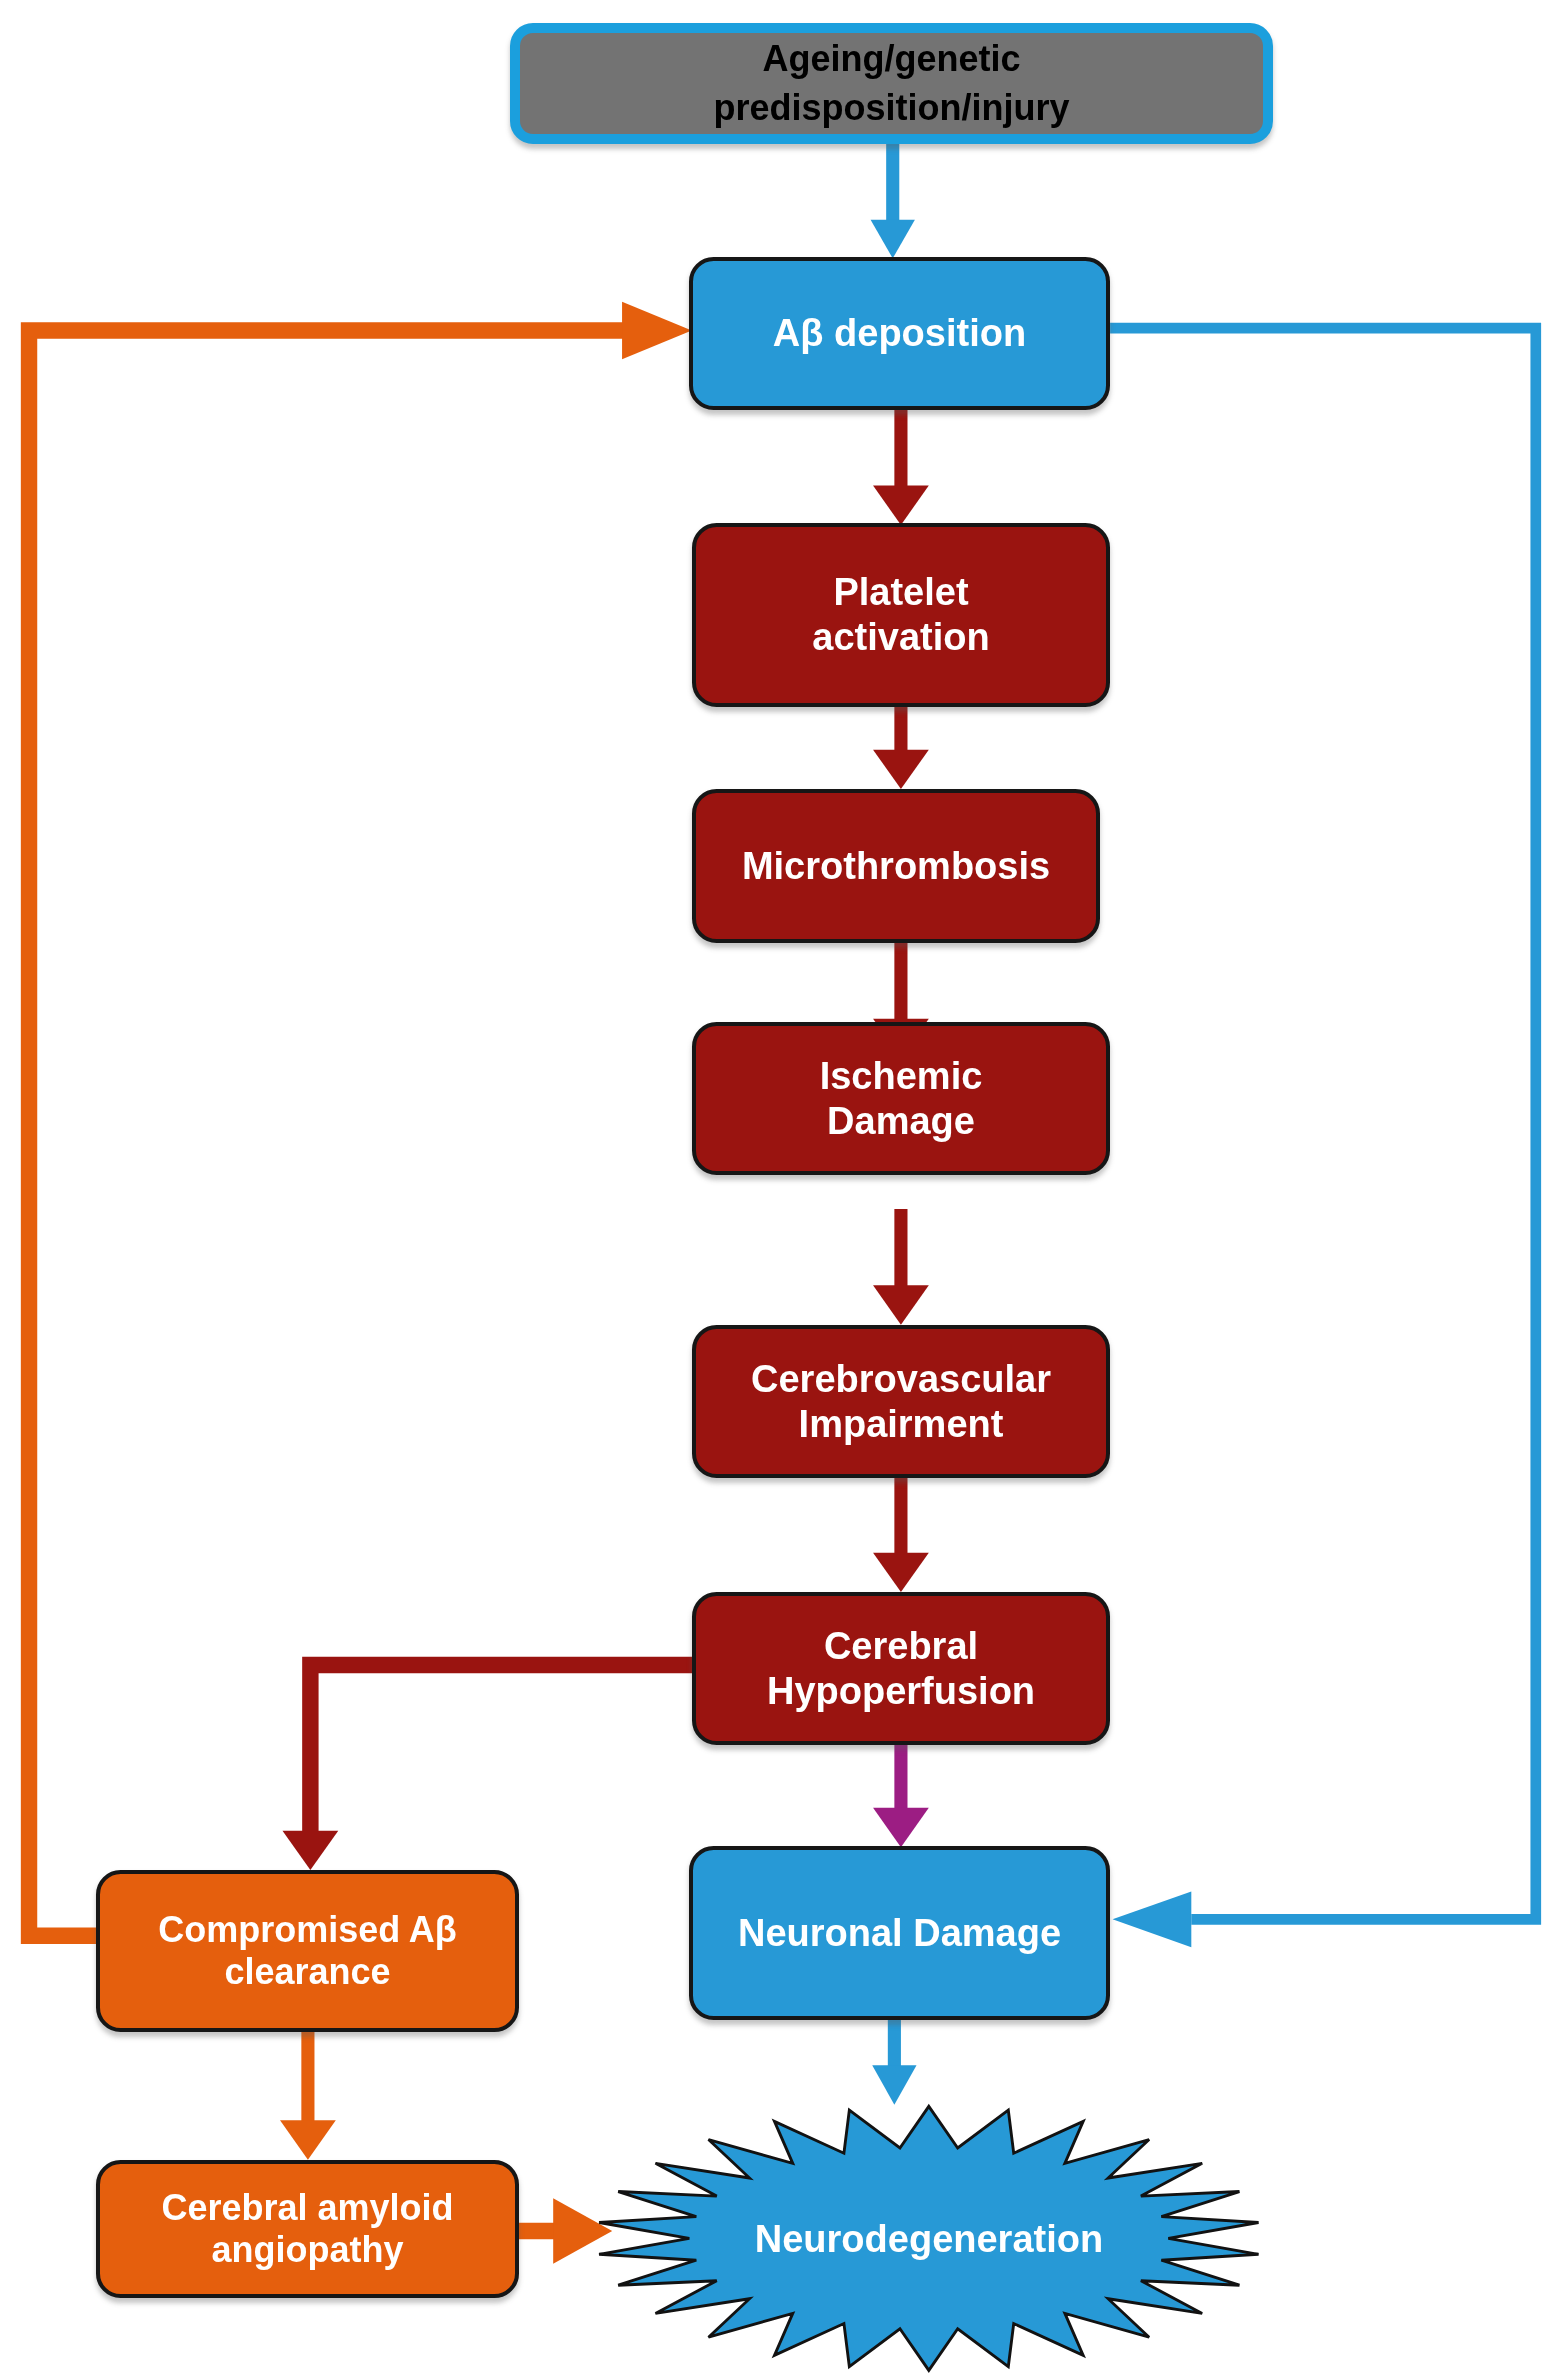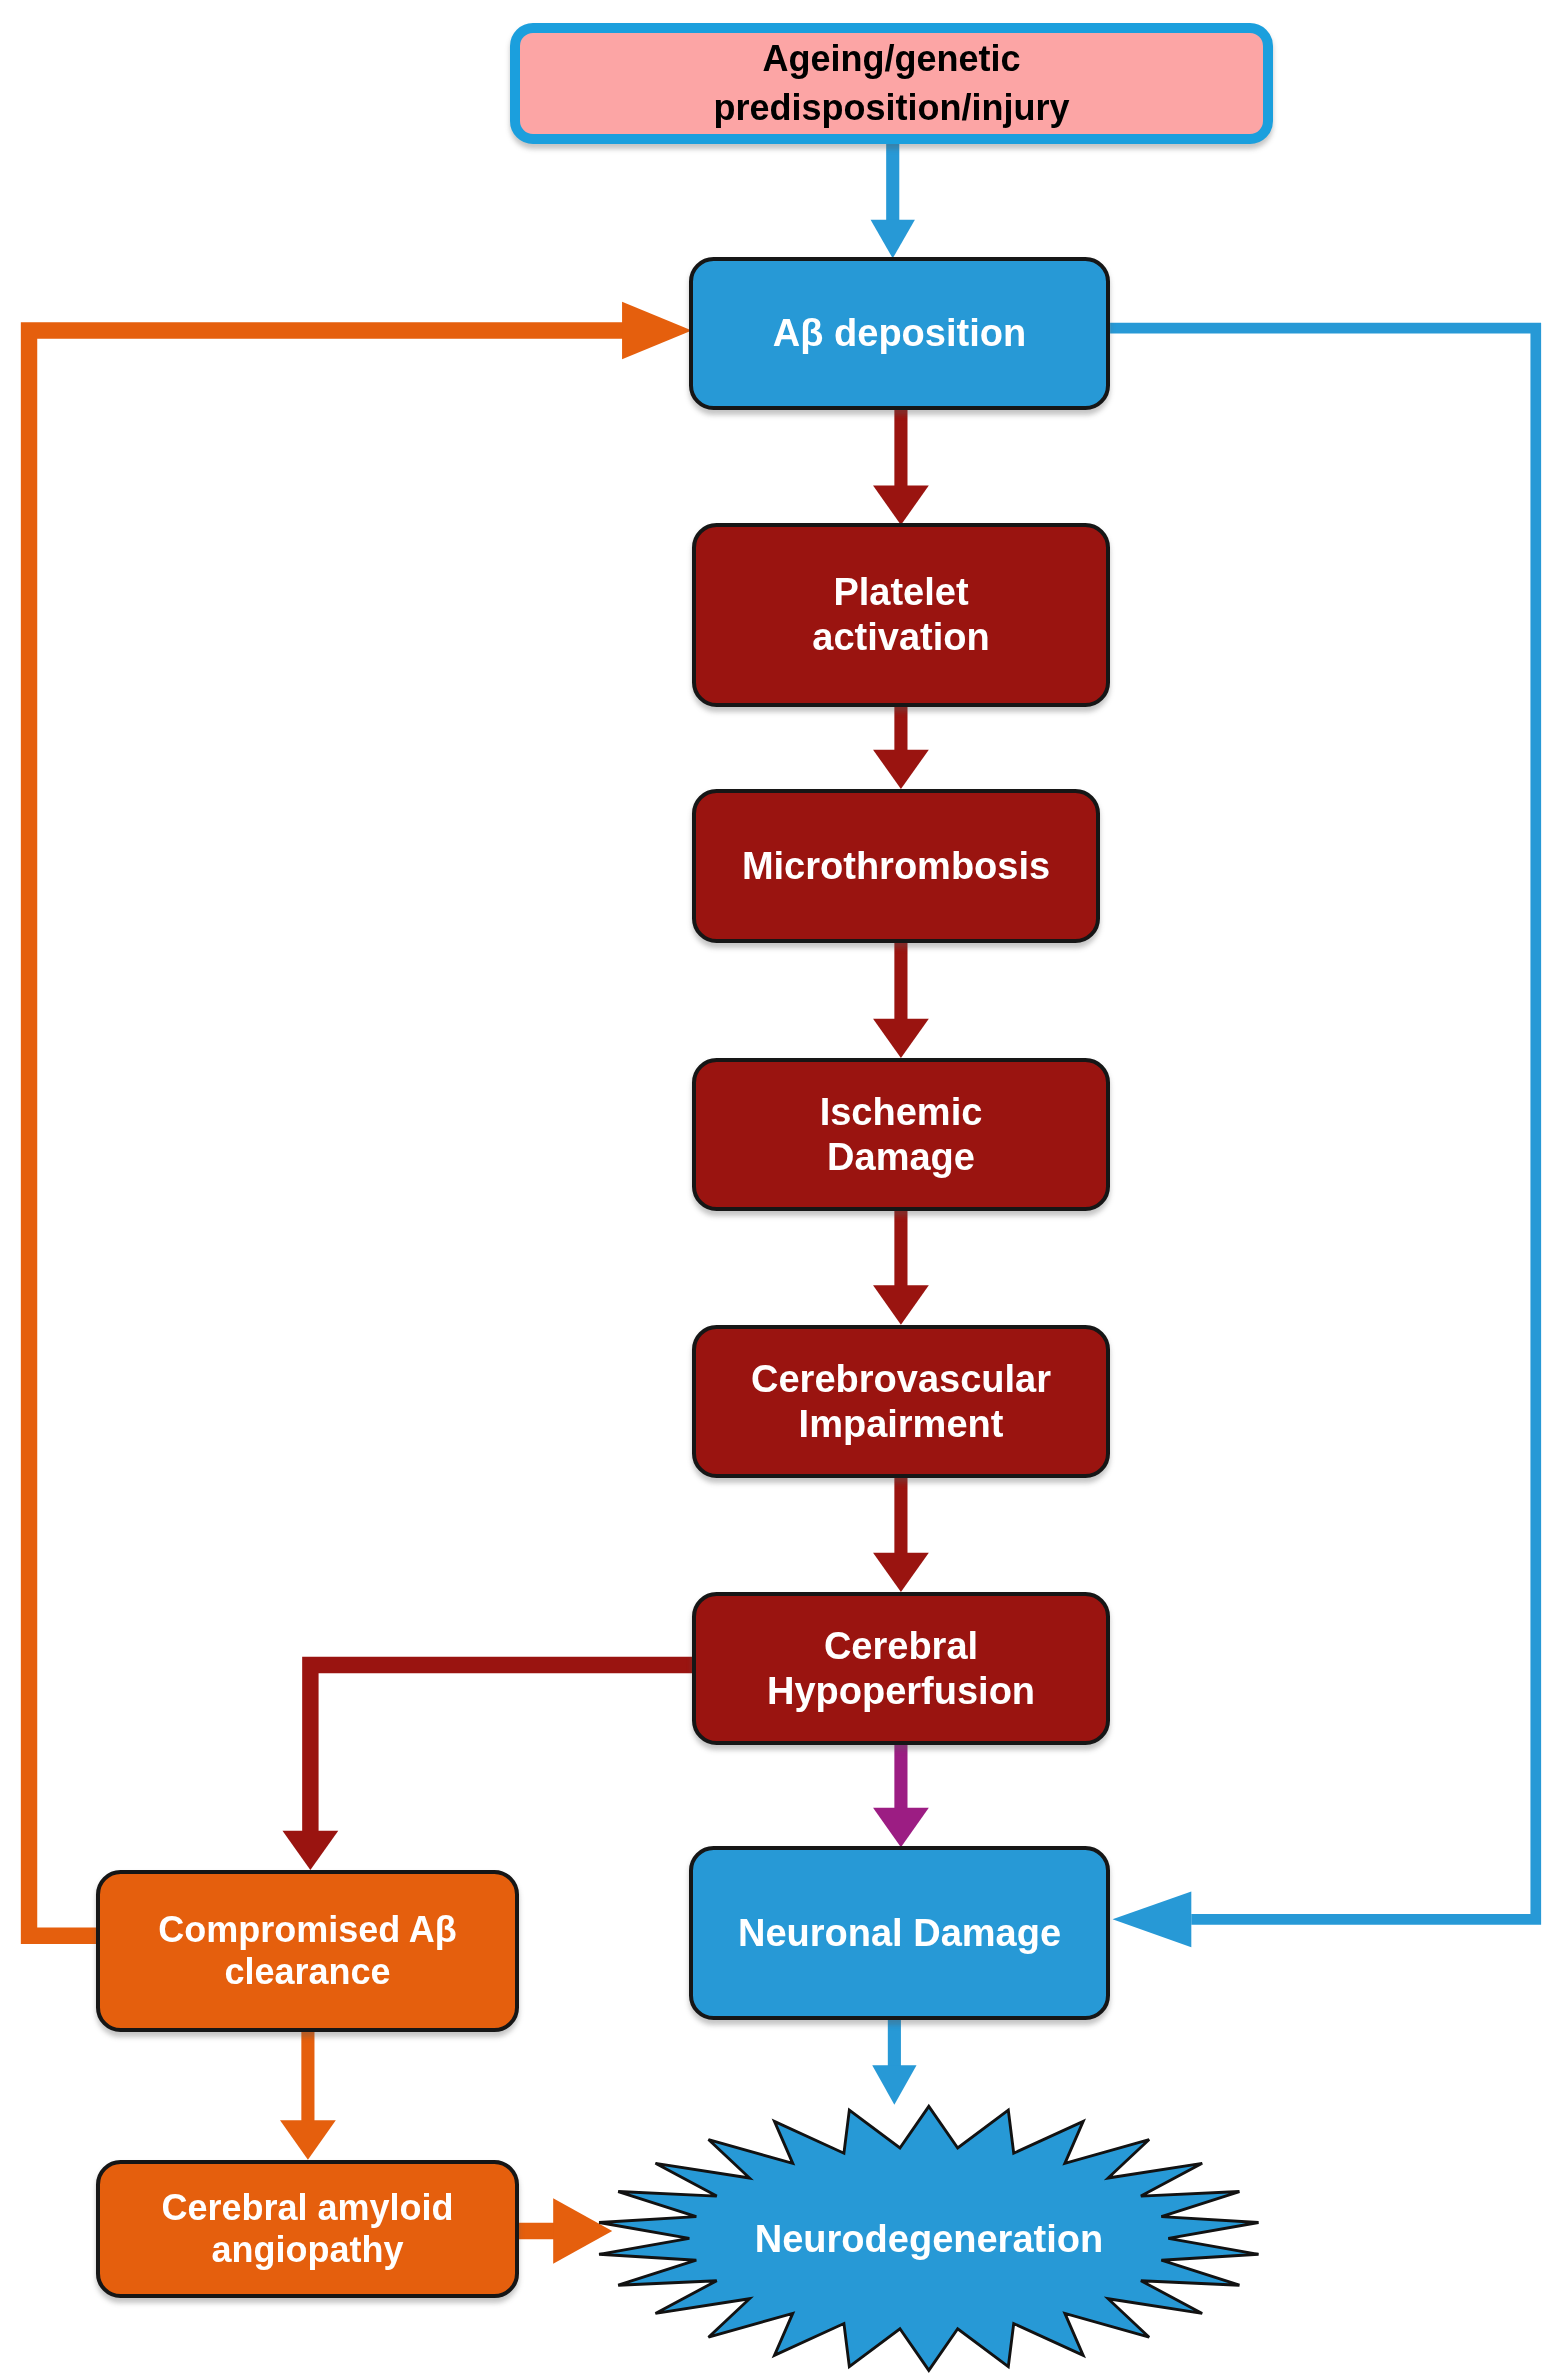--- a/index.html
+++ b/index.html
@@ -21,33 +21,33 @@
 
   .node{
     position:absolute;box-sizing:border-box;border-radius:24.6px;
     display:flex;align-items:center;justify-content:center;text-align:center;
     border:4.1px solid var(--box-border);
     box-shadow:0 4.1px 4.9px rgba(90,90,90,.35);
   }
   .node .lbl{
     white-space:pre-line;font-weight:bold;line-height:1.18;color:#ffffff;
   }
-  .n-top{left:510px;top:23px;width:763px;height:121px;background:#fca5a5;
+  .n-top{left:510px;top:23px;width:763px;height:121px;background:#737373;
          border:10.7px solid var(--top-border-blue);border-radius:23px;}
   .n-top .lbl{color:#000000;font-size:36px;line-height:1.35;}
   .n-blue{background:var(--blue);}
   .n-red{background:var(--dark-red);}
   .n-orange{background:var(--orange);}
   .fs46 .lbl{font-size:38px;}
   .fs44 .lbl{font-size:36px;}
 
   .n-ab{left:689px;top:257px;width:421px;height:153px;}
   .n-platelet{left:692px;top:523px;width:418px;height:184px;}
   .n-micro{left:692px;top:789px;width:408px;height:154px;}
-  .n-ischemic{left:692px;top:1058px;width:418px;height:153px;}
+  .n-ischemic{left:692px;top:1022px;width:418px;height:153px;}
   .n-cerebro{left:692px;top:1325px;width:418px;height:153px;}
   .n-hypo{left:692px;top:1592px;width:418px;height:153px;}
   .n-neuronal{left:689px;top:1846px;width:421px;height:174px;}
   .n-compromised{left:96px;top:1870px;width:423px;height:162px;}
   .n-caa{left:96px;top:2160px;width:423px;height:138px;}
 
   .star-label{
     position:absolute;left:683px;top:2202px;width:492px;height:75px;
     display:flex;align-items:center;justify-content:center;text-align:center;
     font-weight:bold;font-size:38px;color:#ffffff;

